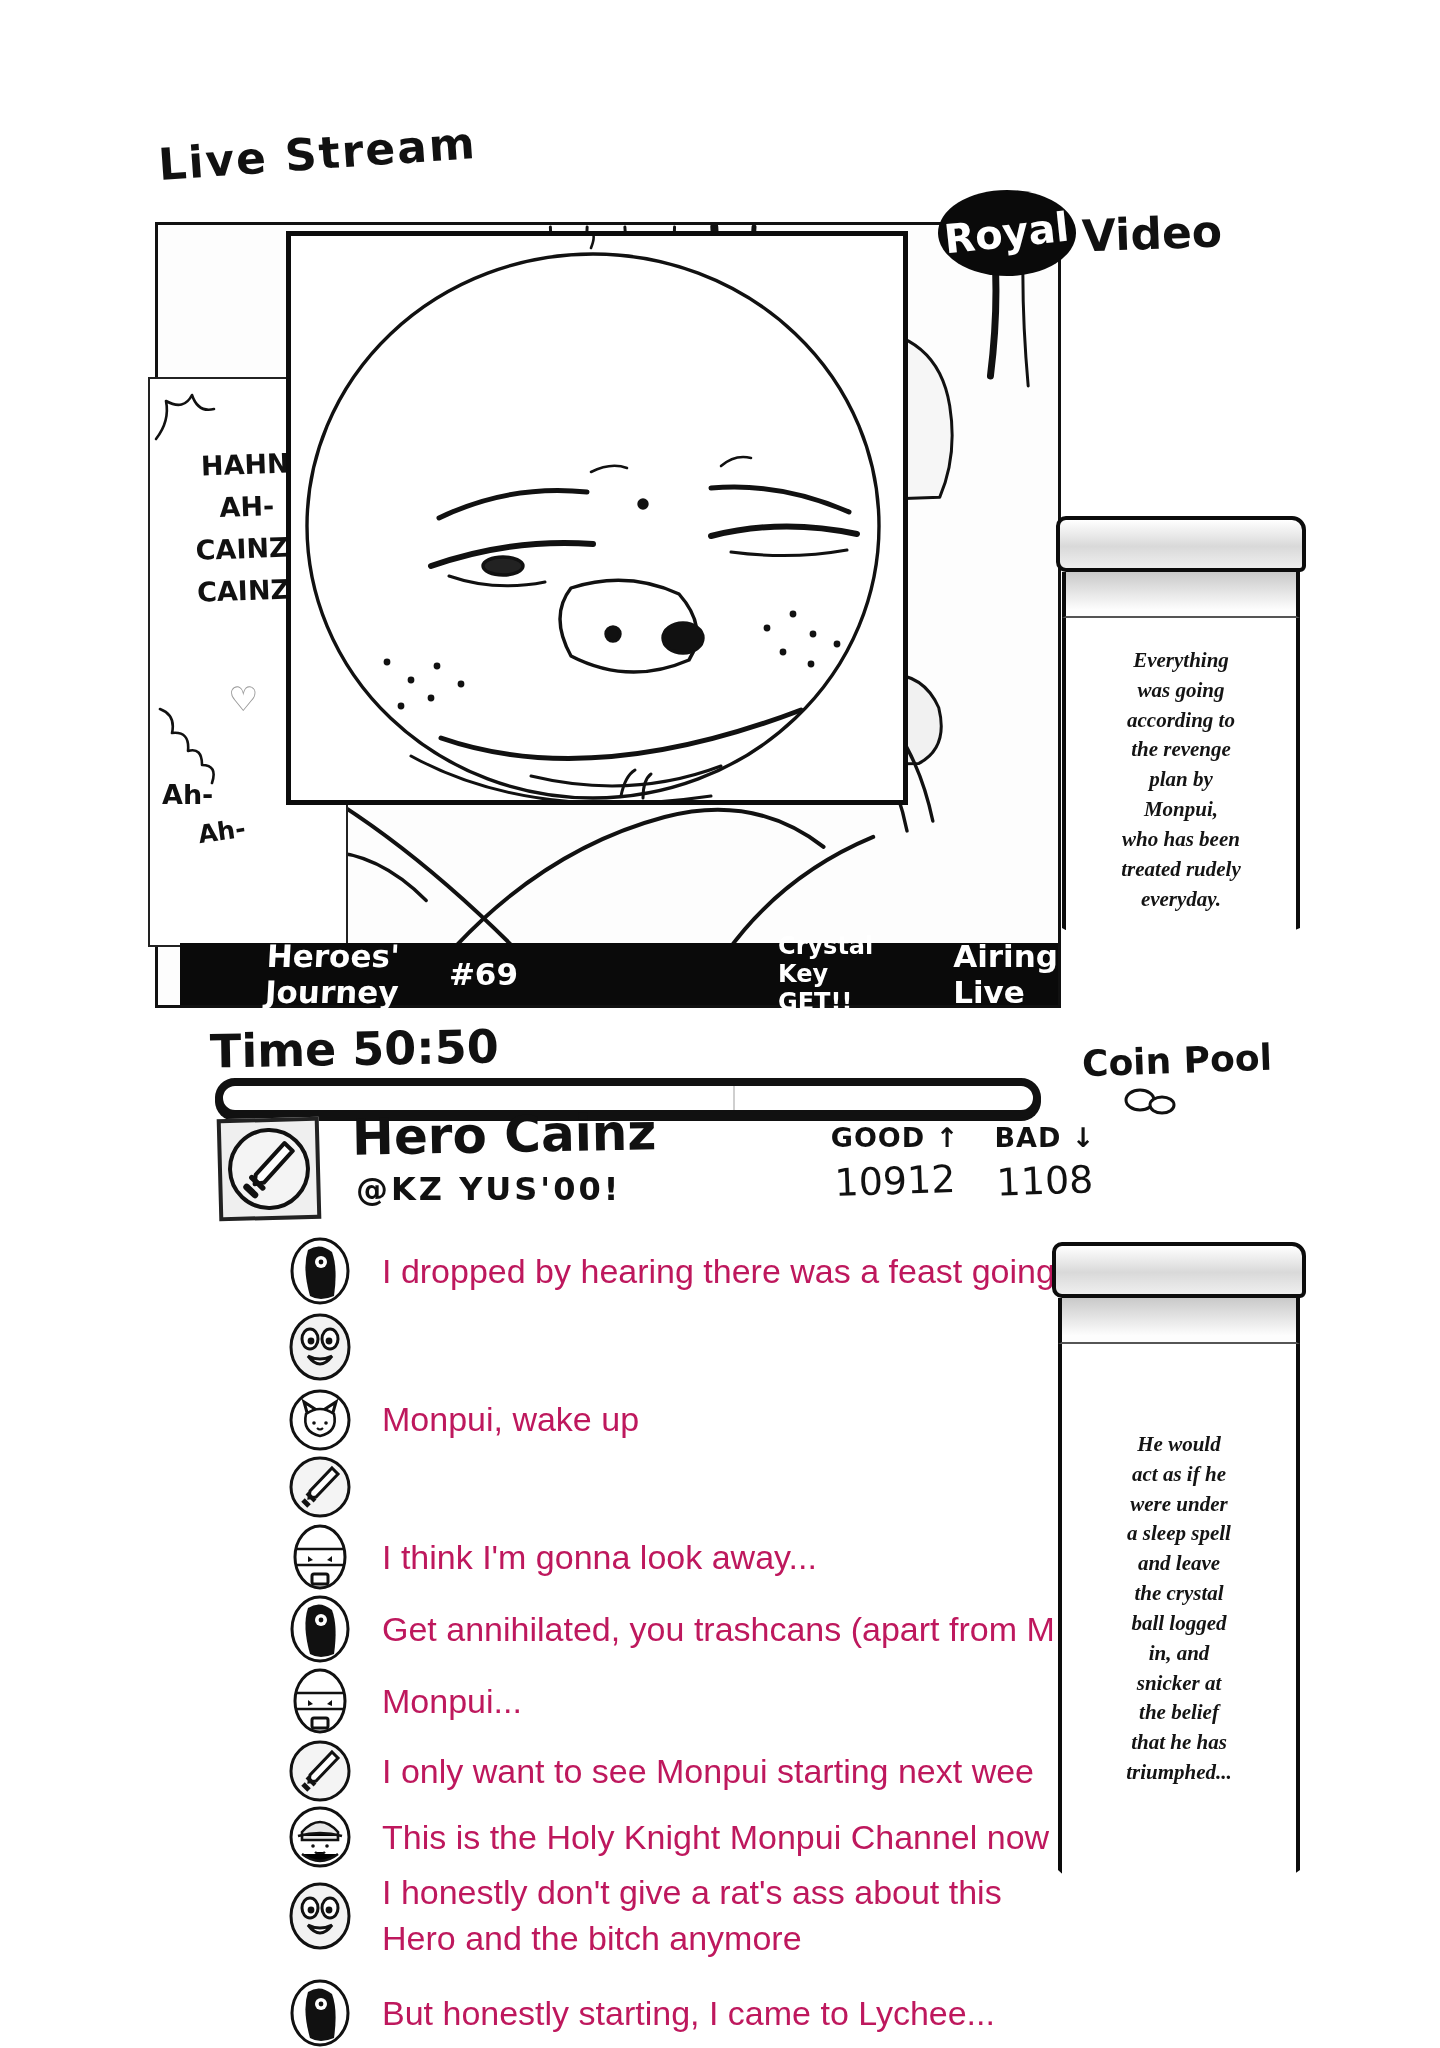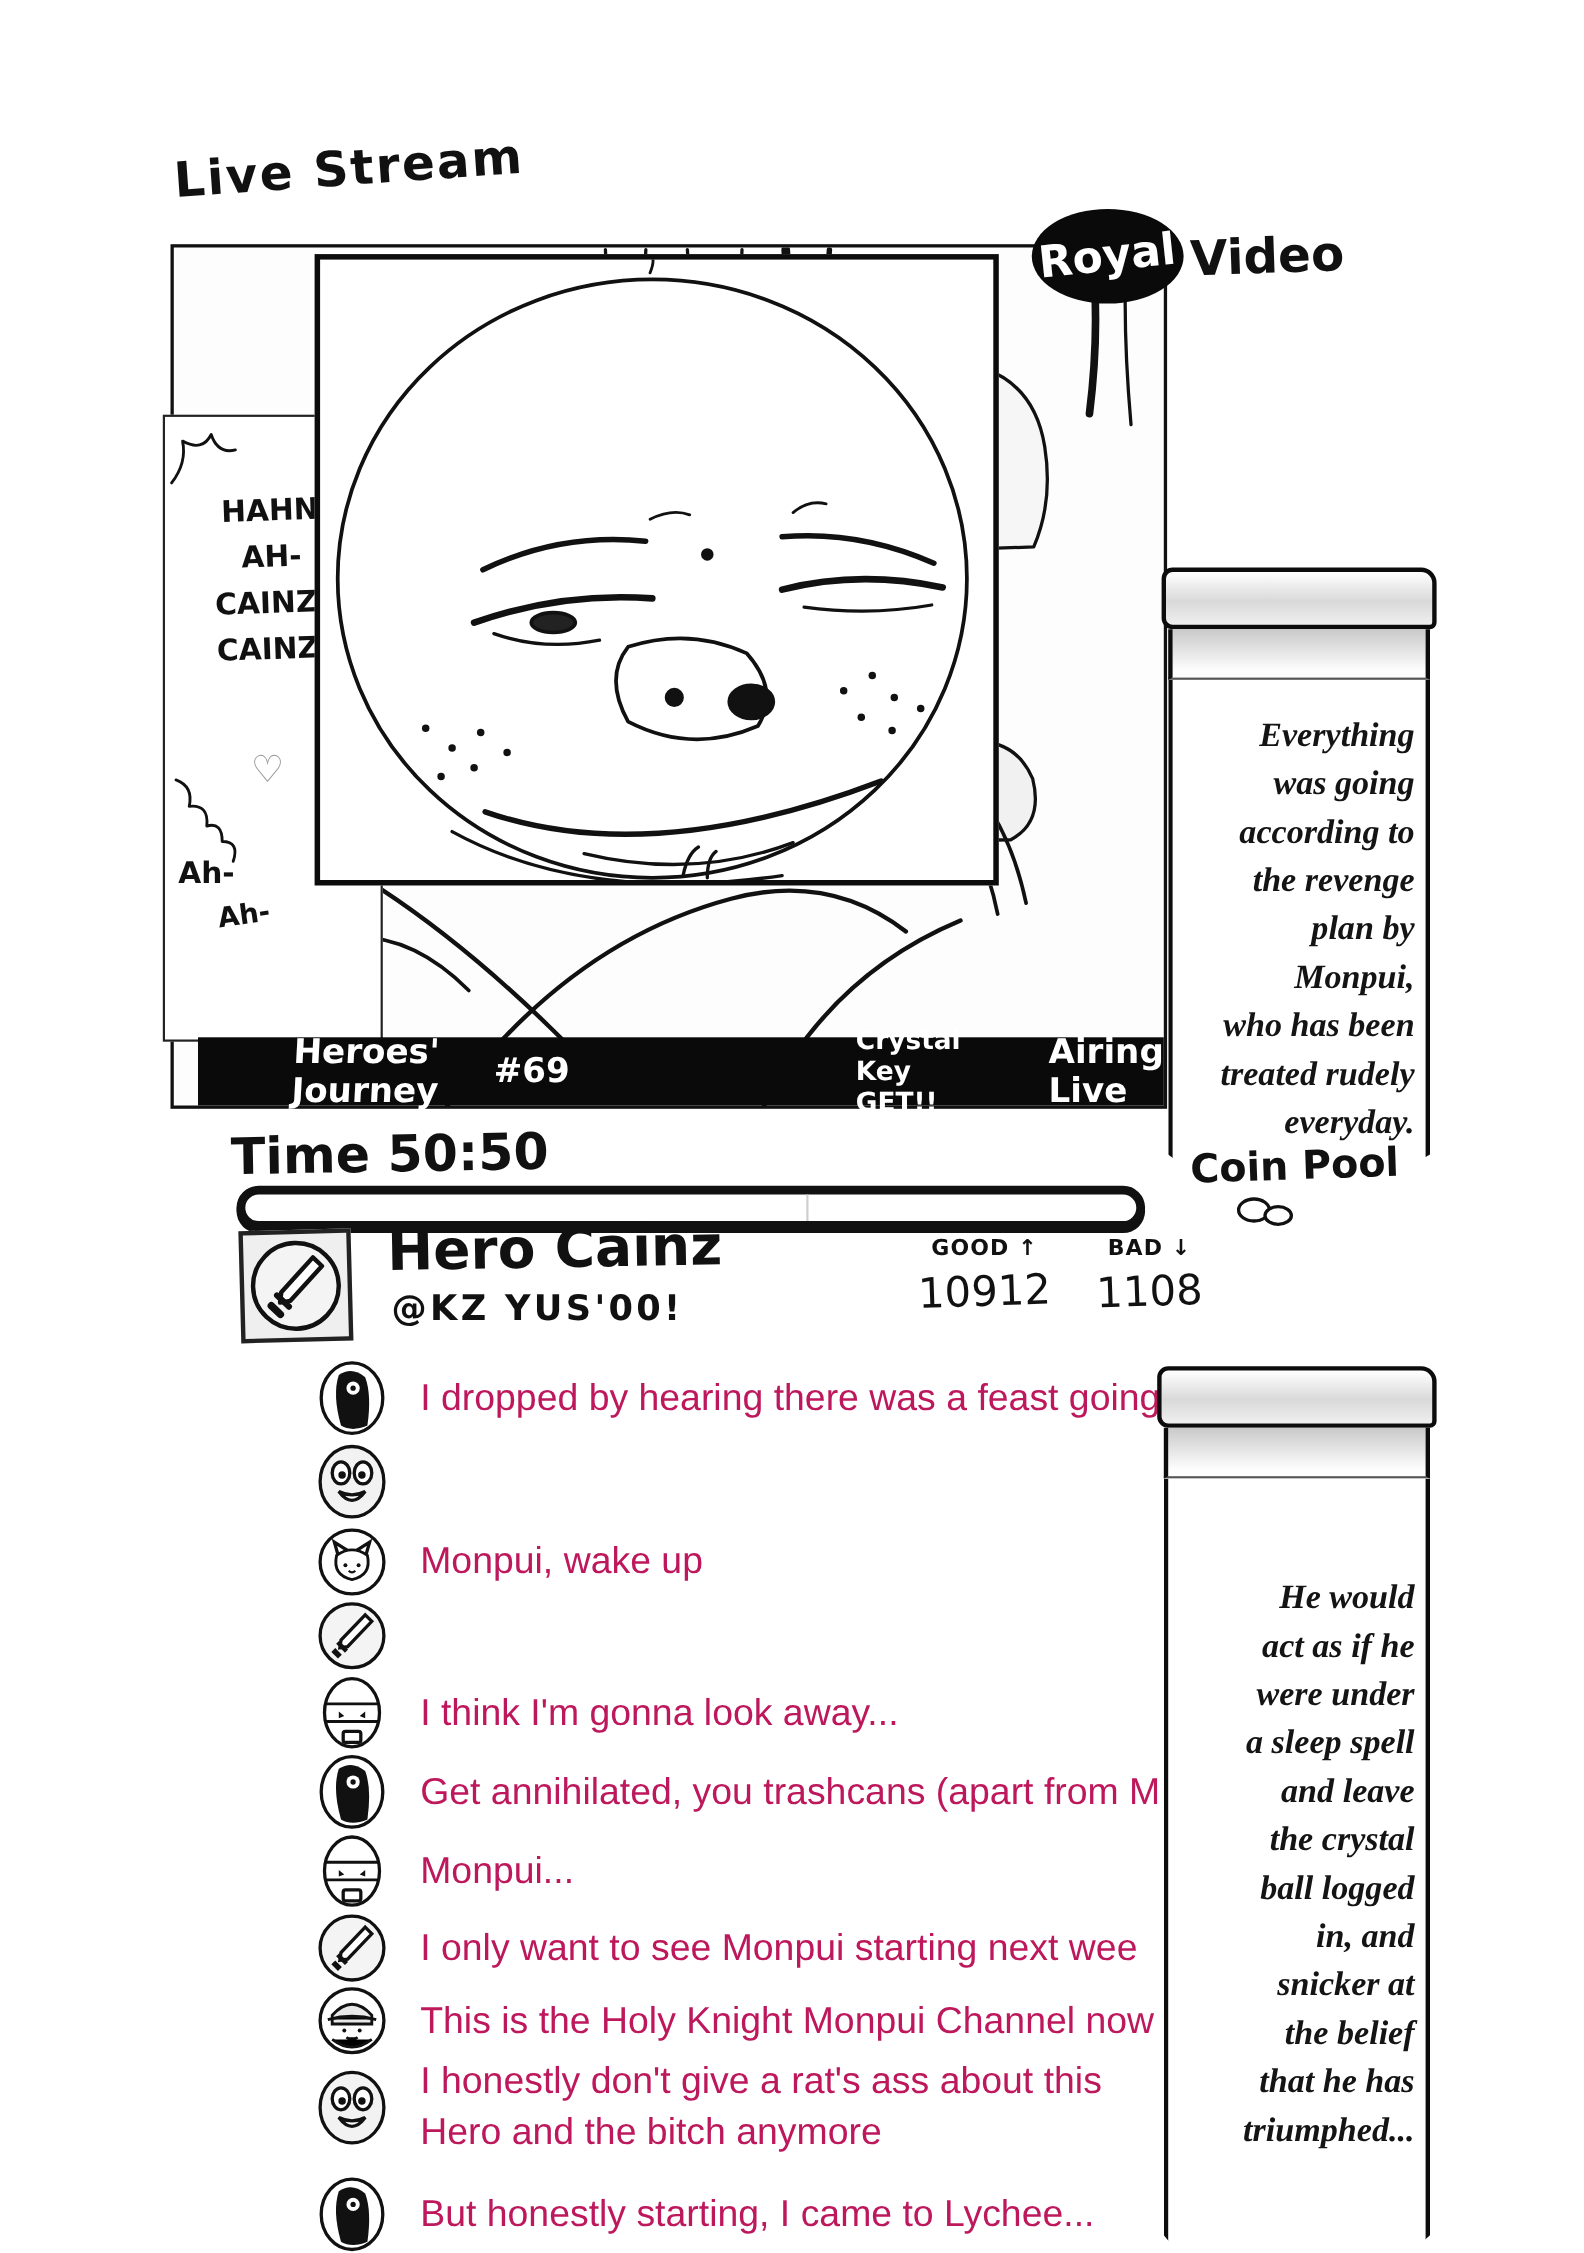--- a/index.html
+++ b/index.html
@@ -50,21 +50,21 @@
   .coinpool { position:absolute; left:1082px; top:1040px; z-index:31; }
   .coinpool .lbl { font-size:36px; transform:rotate(-2deg); }
   .coins { margin-left:36px; margin-top:2px; }
 
   
   .ch-avatar { position:absolute; left:218px; top:1118px; width:102px; height:102px;
     border:4px solid #222; background:#efefef; transform:rotate(-1.5deg); }
   .ch-name { position:absolute; left:352px; top:1106px; font-size:50px; transform:rotate(-1deg); }
   .ch-handle { position:absolute; left:356px; top:1170px; font-size:32px; letter-spacing:3px; }
   .vote { position:absolute; top:1122px; text-align:center; }
-  .vote .vl { font-size:20px; letter-spacing:1px; }
+  .vote .vl { font-size:27px; letter-spacing:1px; }
   .vote .vc { font-size:38px; font-family:"DejaVu Sans", sans-serif; margin-top:6px; transform:rotate(-2deg); }
   .vote-good { left:820px; width:150px; }
   .vote-bad  { left:985px; width:120px; }
 
   
   .comments { position:absolute; left:288px; top:1236px; width:900px; }
   .crow { position:absolute; left:0; display:flex; align-items:center; }
   .av { width:64px; height:70px; flex:0 0 auto; }
   .ctext { margin-left:30px; font-size:34px; color:#be185d; white-space:nowrap; }
   .ctext.wrap { white-space:normal; width:690px; line-height:1.35; }
@@ -74,21 +74,21 @@
   .scroll .roll { position:relative; left:-6px; width:calc(100% + 12px); height:56px;
     border:4px solid #0c0c0c; border-radius:10px 14px 6px 10px;
     background:linear-gradient(#fff 0%, #d9d9d9 55%, #efefef 100%); }
   .scroll .roll2 { position:relative; width:100%; height:46px; border-left:4px solid #0c0c0c;
     border-right:4px solid #0c0c0c; border-bottom:2px solid #555;
     background:linear-gradient(#c9c9c9 0%, #fdfdfd 85%); }
   .scroll .body { position:relative; width:100%; border-left:4px solid #0c0c0c;
     border-right:4px solid #0c0c0c; background:#fff; padding:28px 10px 30px 10px;
     clip-path:polygon(0 0,100% 0,100% 95%,90% 98%,78% 93.5%,64% 97.5%,50% 93%,36% 98%,22% 94%,10% 99%,0 95%); }
   .scroll .txt { font-family:"Liberation Serif", serif; font-style:italic; font-weight:bold;
-    font-size:31px; line-height:1.42; text-align:right; color:#141414; }
+    font-size:21px; line-height:1.42; text-align:center; color:#141414; }
   .scroll1 { left:1062px; top:516px; width:238px; }
   .scroll2 { left:1058px; top:1242px; width:242px; }
 
   svg.line { stroke:#111; fill:none; stroke-linecap:round; stroke-linejoin:round; }
 </style>
 </head>
 <body>
 
 <svg width="0" height="0" style="position:absolute">
   <defs>

